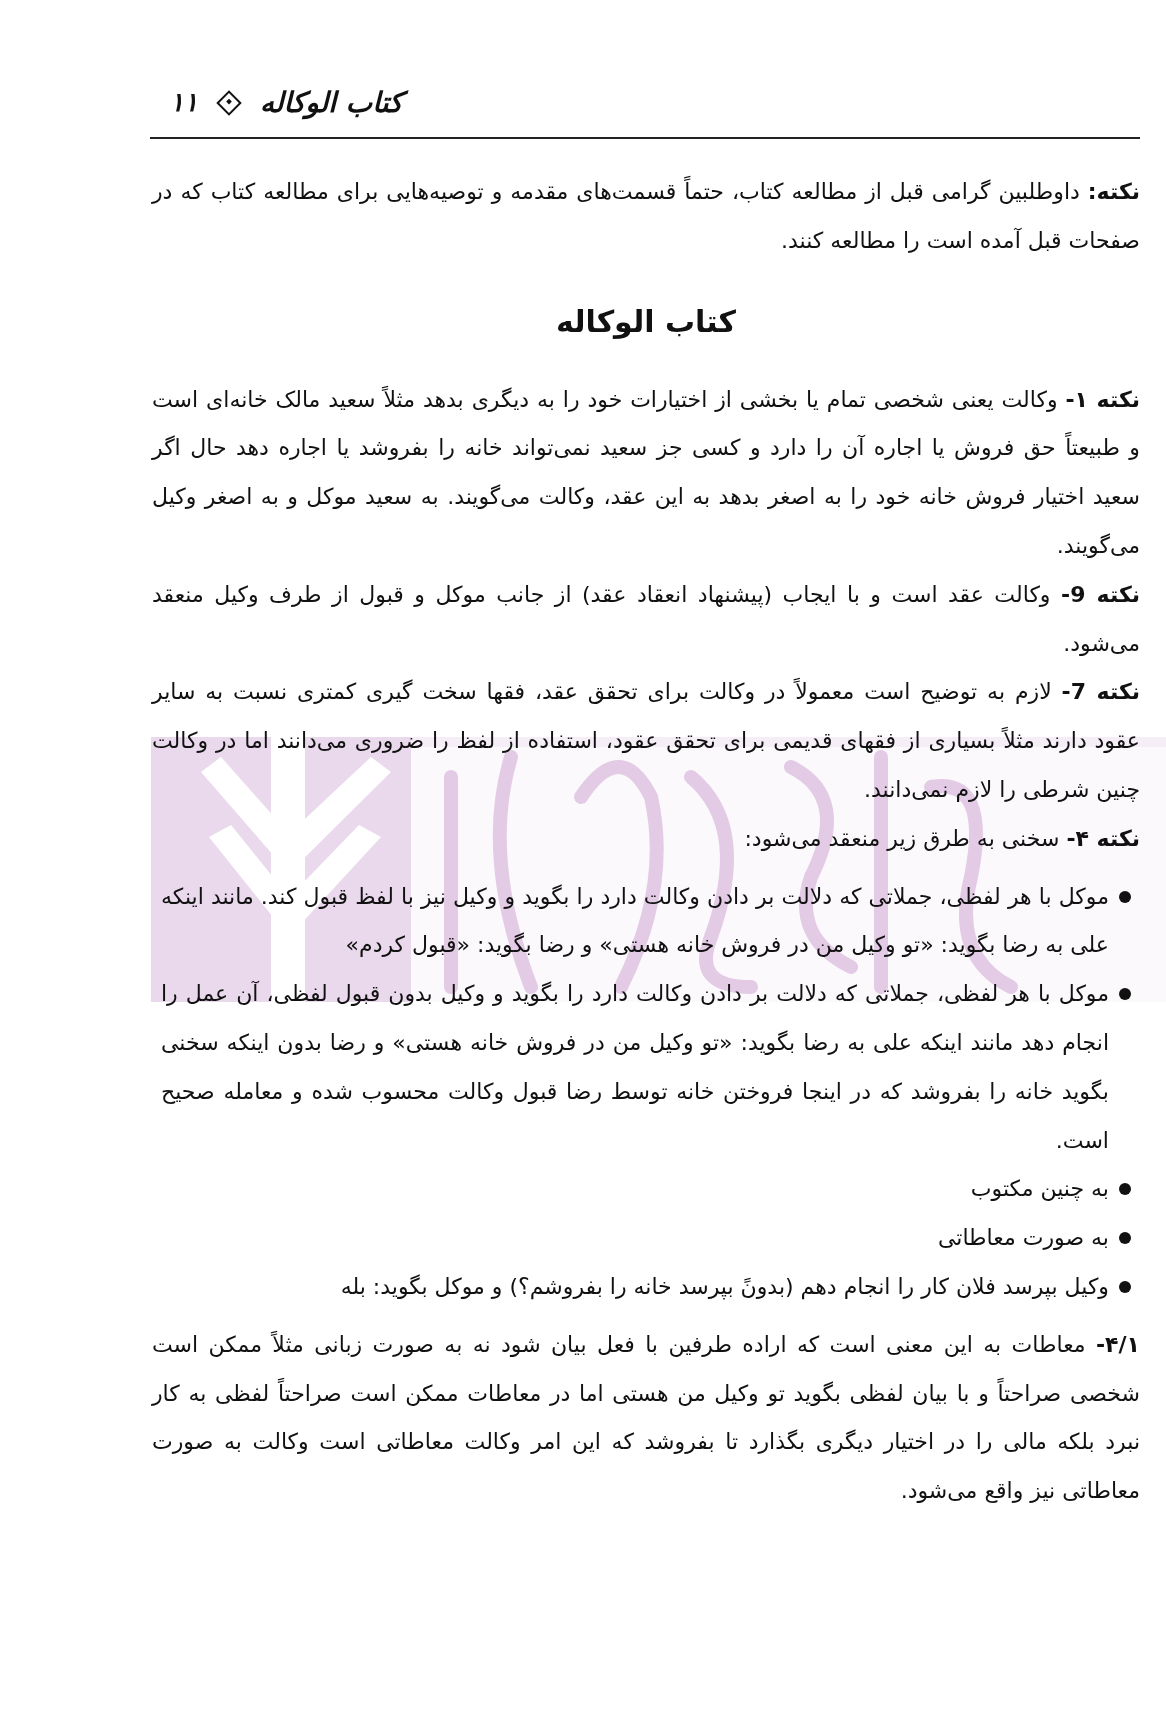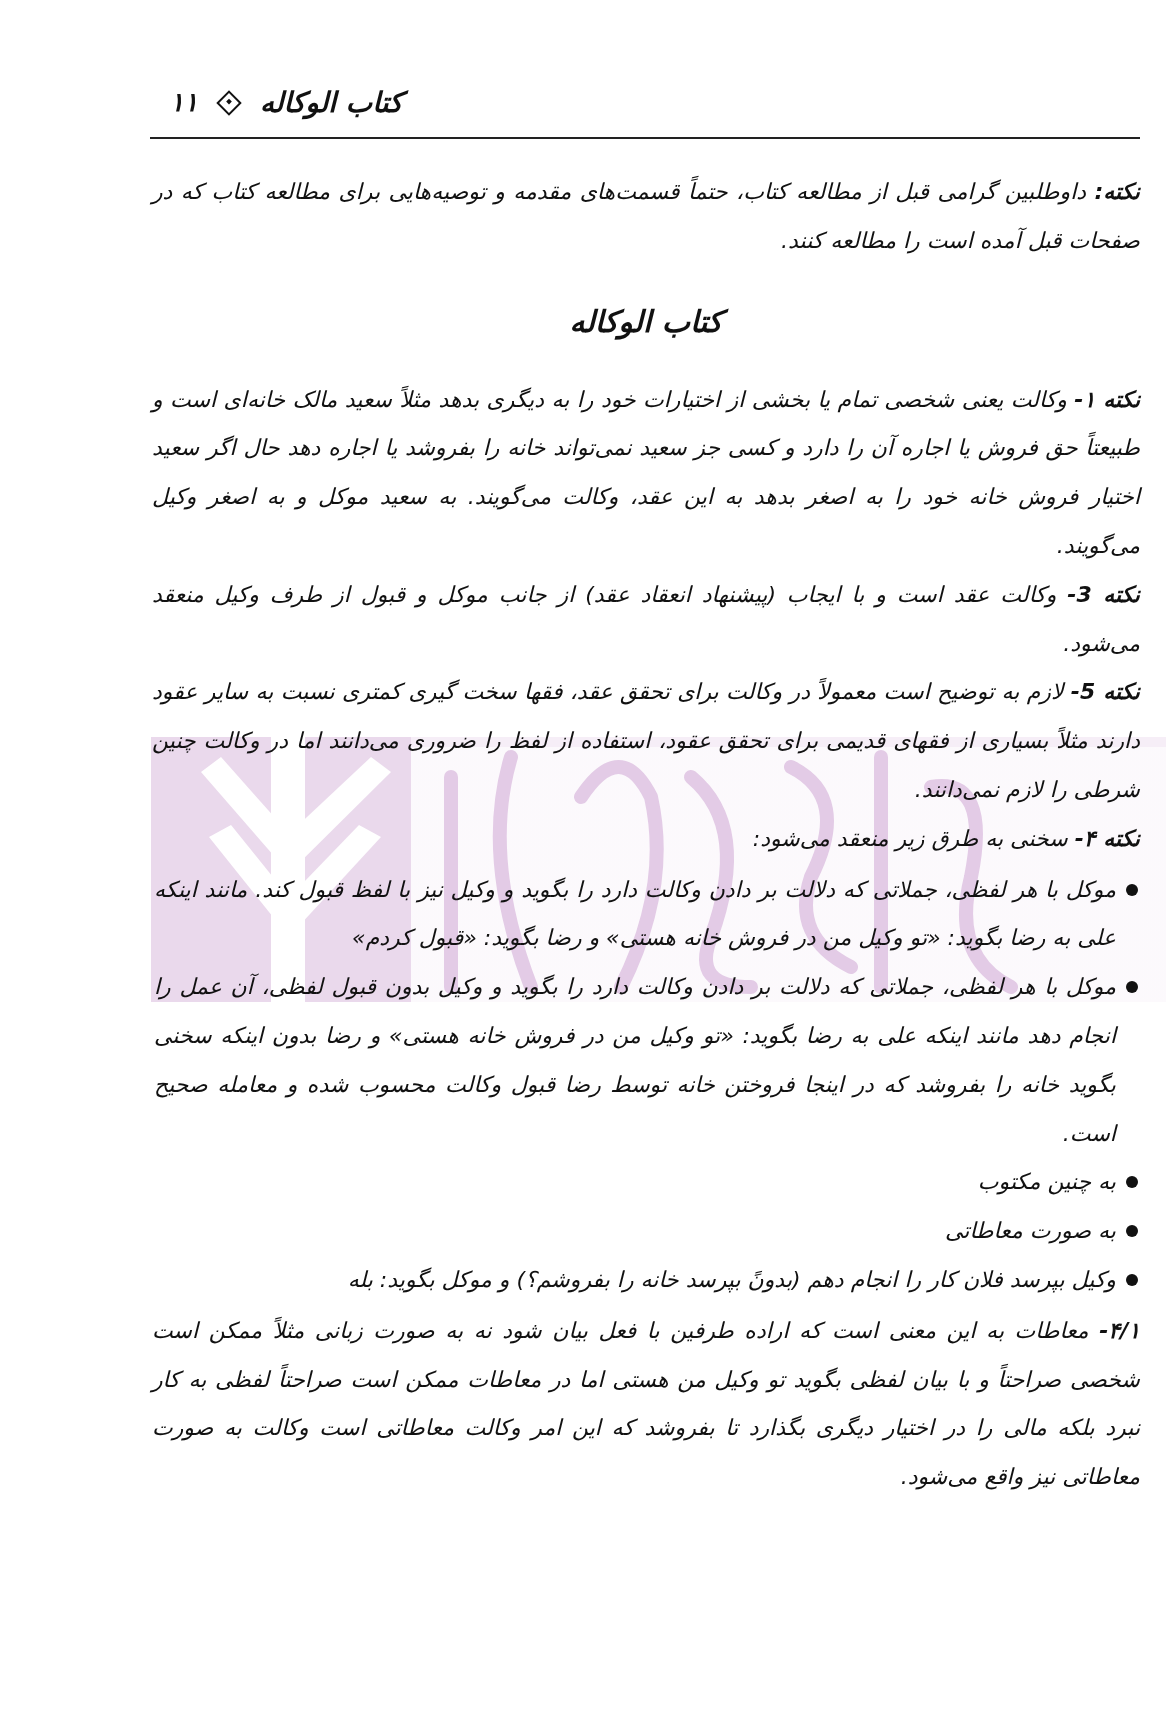--- a/index.html
+++ b/index.html
@@ -103,40 +103,39 @@
   
   .content {
     position: absolute;
     left: 152px;
     width: 988px;
     top: 168px;
     direction: rtl;
     text-align: justify;
     font-size: 22px;
     line-height: 48.8px;
-    font-style: italic;
   }
   .content p {
     margin: 0;
     text-align-last: right;
   }
   .content .label {
     font-weight: bold;
   }
   .content .section-title {
     text-align: center;
     text-align-last: center;
     font-weight: bold;
     font-size: 30px;
     margin: 32px 0 30px 0;
     line-height: 48px;
   }
   .bullet-list {
     list-style: none;
-    margin: 2px;
+    margin: 9px;
     padding: 0;
   }
   .bullet-list li {
     position: relative;
     padding-right: 22px;
     text-align: justify;
     text-align-last: right;
   }
   .bullet-list li .bullet-icon {
     position: absolute;
@@ -191,24 +190,24 @@
     <p>
       <span class="label">نکته:</span><span> داوطلبین گرامی قبل از مطالعه کتاب، حتماً قسمت‌های مقدمه و توصیه‌هایی برای مطالعه کتاب که در صفحات قبل آمده است را مطالعه کنند.</span>
     </p>
 
     <p class="section-title">کتاب الوکاله</p>
 
     <p>
       <span class="label">نکته ۱-</span><span> وکالت یعنی شخصی تمام یا بخشی از اختیارات خود را به دیگری بدهد مثلاً سعید مالک خانه‌ای است و طبیعتاً حق فروش یا اجاره آن را دارد و کسی جز سعید نمی‌تواند خانه را بفروشد یا اجاره دهد حال اگر سعید اختیار فروش خانه خود را به اصغر بدهد به این عقد، وکالت می‌گویند. به سعید موکل و به اصغر وکیل می‌گویند.</span>
     </p>
     <p>
-      <span class="label">نکته 3-</span><span> وکالت عقد است و با ایجاب (پیشنهاد انعقاد عقد) از جانب موکل و قبول از طرف وکیل منعقد می‌شود.</span>
-    </p>
-    <p>
-      <span class="label">نکته 5-</span><span> لازم به توضیح است معمولاً در وکالت برای تحقق عقد، فقها سخت گیری کمتری نسبت به سایر عقود دارند مثلاً بسیاری از فقهای قدیمی برای تحقق عقود، استفاده از لفظ را ضروری می‌دانند اما در وکالت چنین شرطی را لازم نمی‌دانند.</span>
+      <span class="label">نکته 9-</span><span> وکالت عقد است و با ایجاب (پیشنهاد انعقاد عقد) از جانب موکل و قبول از طرف وکیل منعقد می‌شود.</span>
+    </p>
+    <p>
+      <span class="label">نکته 7-</span><span> لازم به توضیح است معمولاً در وکالت برای تحقق عقد، فقها سخت گیری کمتری نسبت به سایر عقود دارند مثلاً بسیاری از فقهای قدیمی برای تحقق عقود، استفاده از لفظ را ضروری می‌دانند اما در وکالت چنین شرطی را لازم نمی‌دانند.</span>
     </p>
     <p>
       <span class="label">نکته ۴-</span><span> سخنی به طرق زیر منعقد می‌شود:</span>
     </p>
 
     <ul class="bullet-list">
       <li>
         <span class="bullet-icon"></span>
         <span>موکل با هر لفظی، جملاتی که دلالت بر دادن وکالت دارد را بگوید و وکیل نیز با لفظ قبول کند. مانند اینکه علی به رضا بگوید: «تو وکیل من در فروش خانه هستی» و رضا بگوید: «قبول کردم»</span>
       </li>

